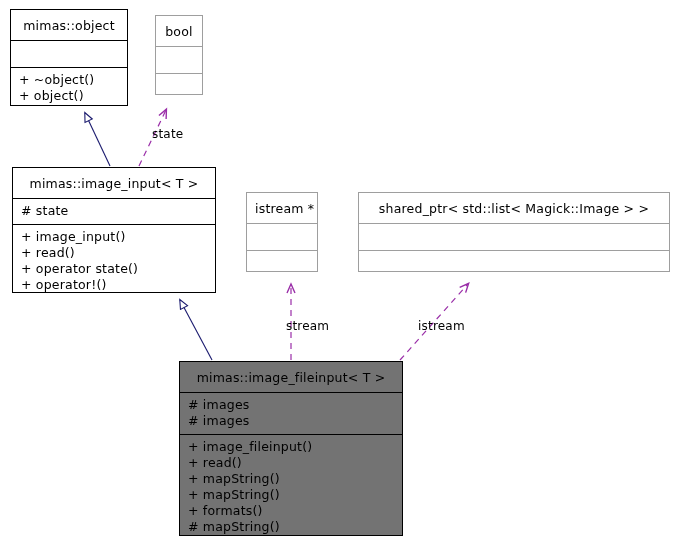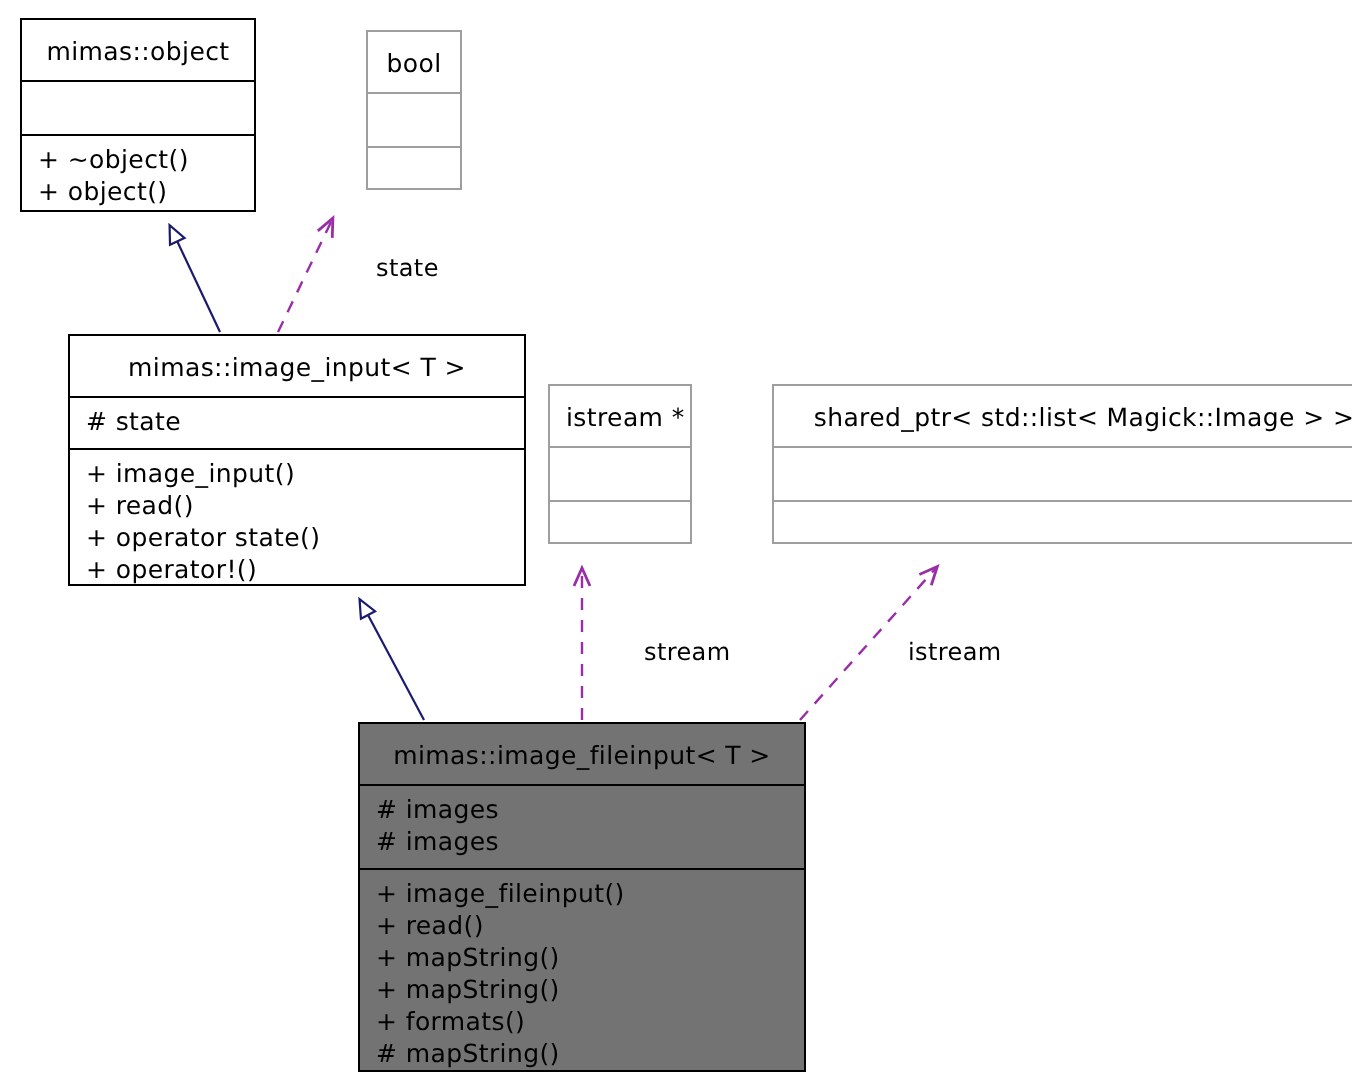--- a/index.html
+++ b/index.html
@@ -27,21 +27,20 @@
     pointer-events: none;
   }
   .uml-box {
     position: absolute;
     box-sizing: border-box;
     background: #ffffff;
     border: 1px solid #000000;
   }
   .uml-box.plain {
     border: 1px solid #9e9e9e;
-    margin-left: 28px;
   }
   .uml-box.focus {
     background: #737373;
     border: 1px solid #000000;
   }
   .compartment {
     box-sizing: border-box;
     padding: 4px 8px 5px 8px;
   }
   .compartment.title {
@@ -71,21 +70,20 @@
   }
   .empty-row {
     height: 26px;
   }
   .edge-label {
     position: absolute;
     font-size: 12px;
     color: #000000;
     white-space: nowrap;
     letter-spacing: 0.2px;
-    margin-left: 36px;
   }
 </style>
 </head>
 <body>
 
 <div id="canvas">
 
   <svg class="edges" viewBox="0 0 676 543">
     <defs>
       <marker id="hollow-tri" markerWidth="12" markerHeight="12" refX="9.5" refY="5" orient="auto" markerUnits="userSpaceOnUse">
@@ -133,21 +131,21 @@
   <div class="uml-box plain" style="left:155px; top:15px; width:48px; height:80px;">
     <div class="compartment title">
       <span class="name-text">bool</span>
     </div>
     <div class="divider"></div>
     <div class="compartment empty-row"></div>
     <div class="divider"></div>
     <div class="compartment empty-row"></div>
   </div>
 
-  <div class="uml-box" style="left:34px; top:167px; width:229px; height:126px;">
+  <div class="uml-box" style="left:12px; top:167px; width:204px; height:126px;">
     <div class="compartment title">
       <span class="name-text">mimas::image_input&lt; T &gt;</span>
     </div>
     <div class="divider"></div>
     <div class="compartment">
       <div class="member-text"># state</div>
     </div>
     <div class="divider"></div>
     <div class="compartment">
       <div class="member-text">+ image_input()</div>

